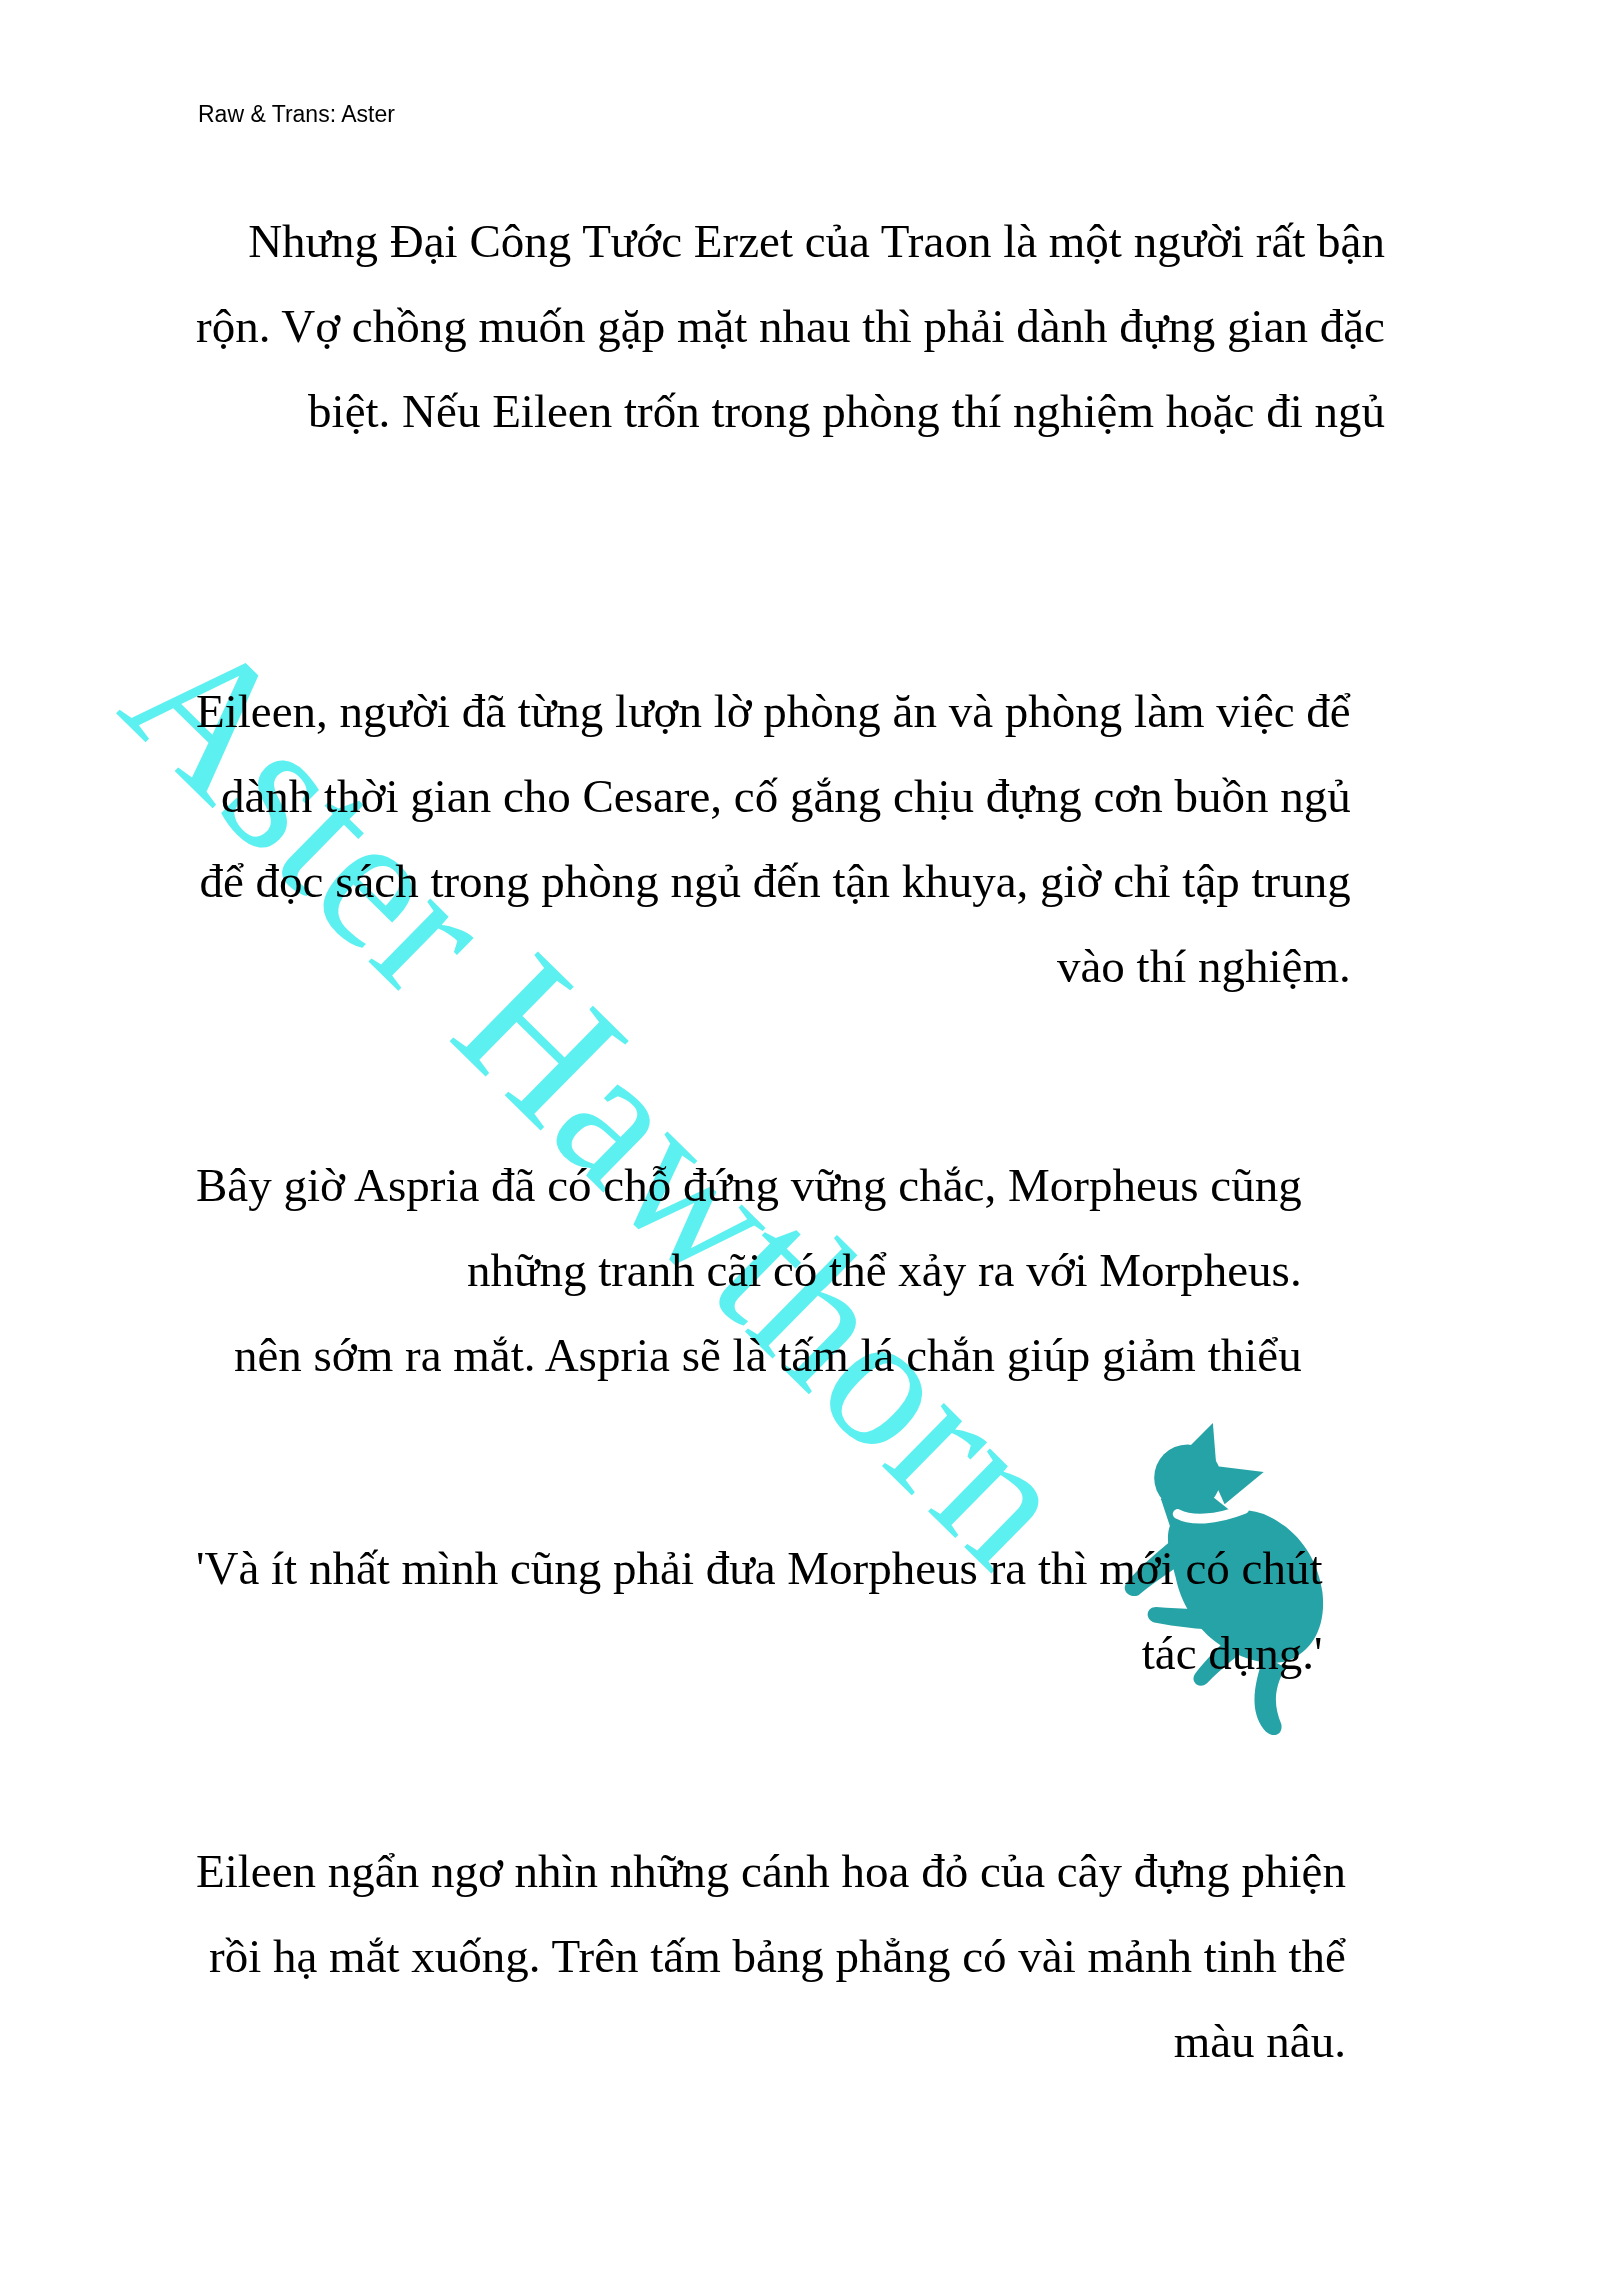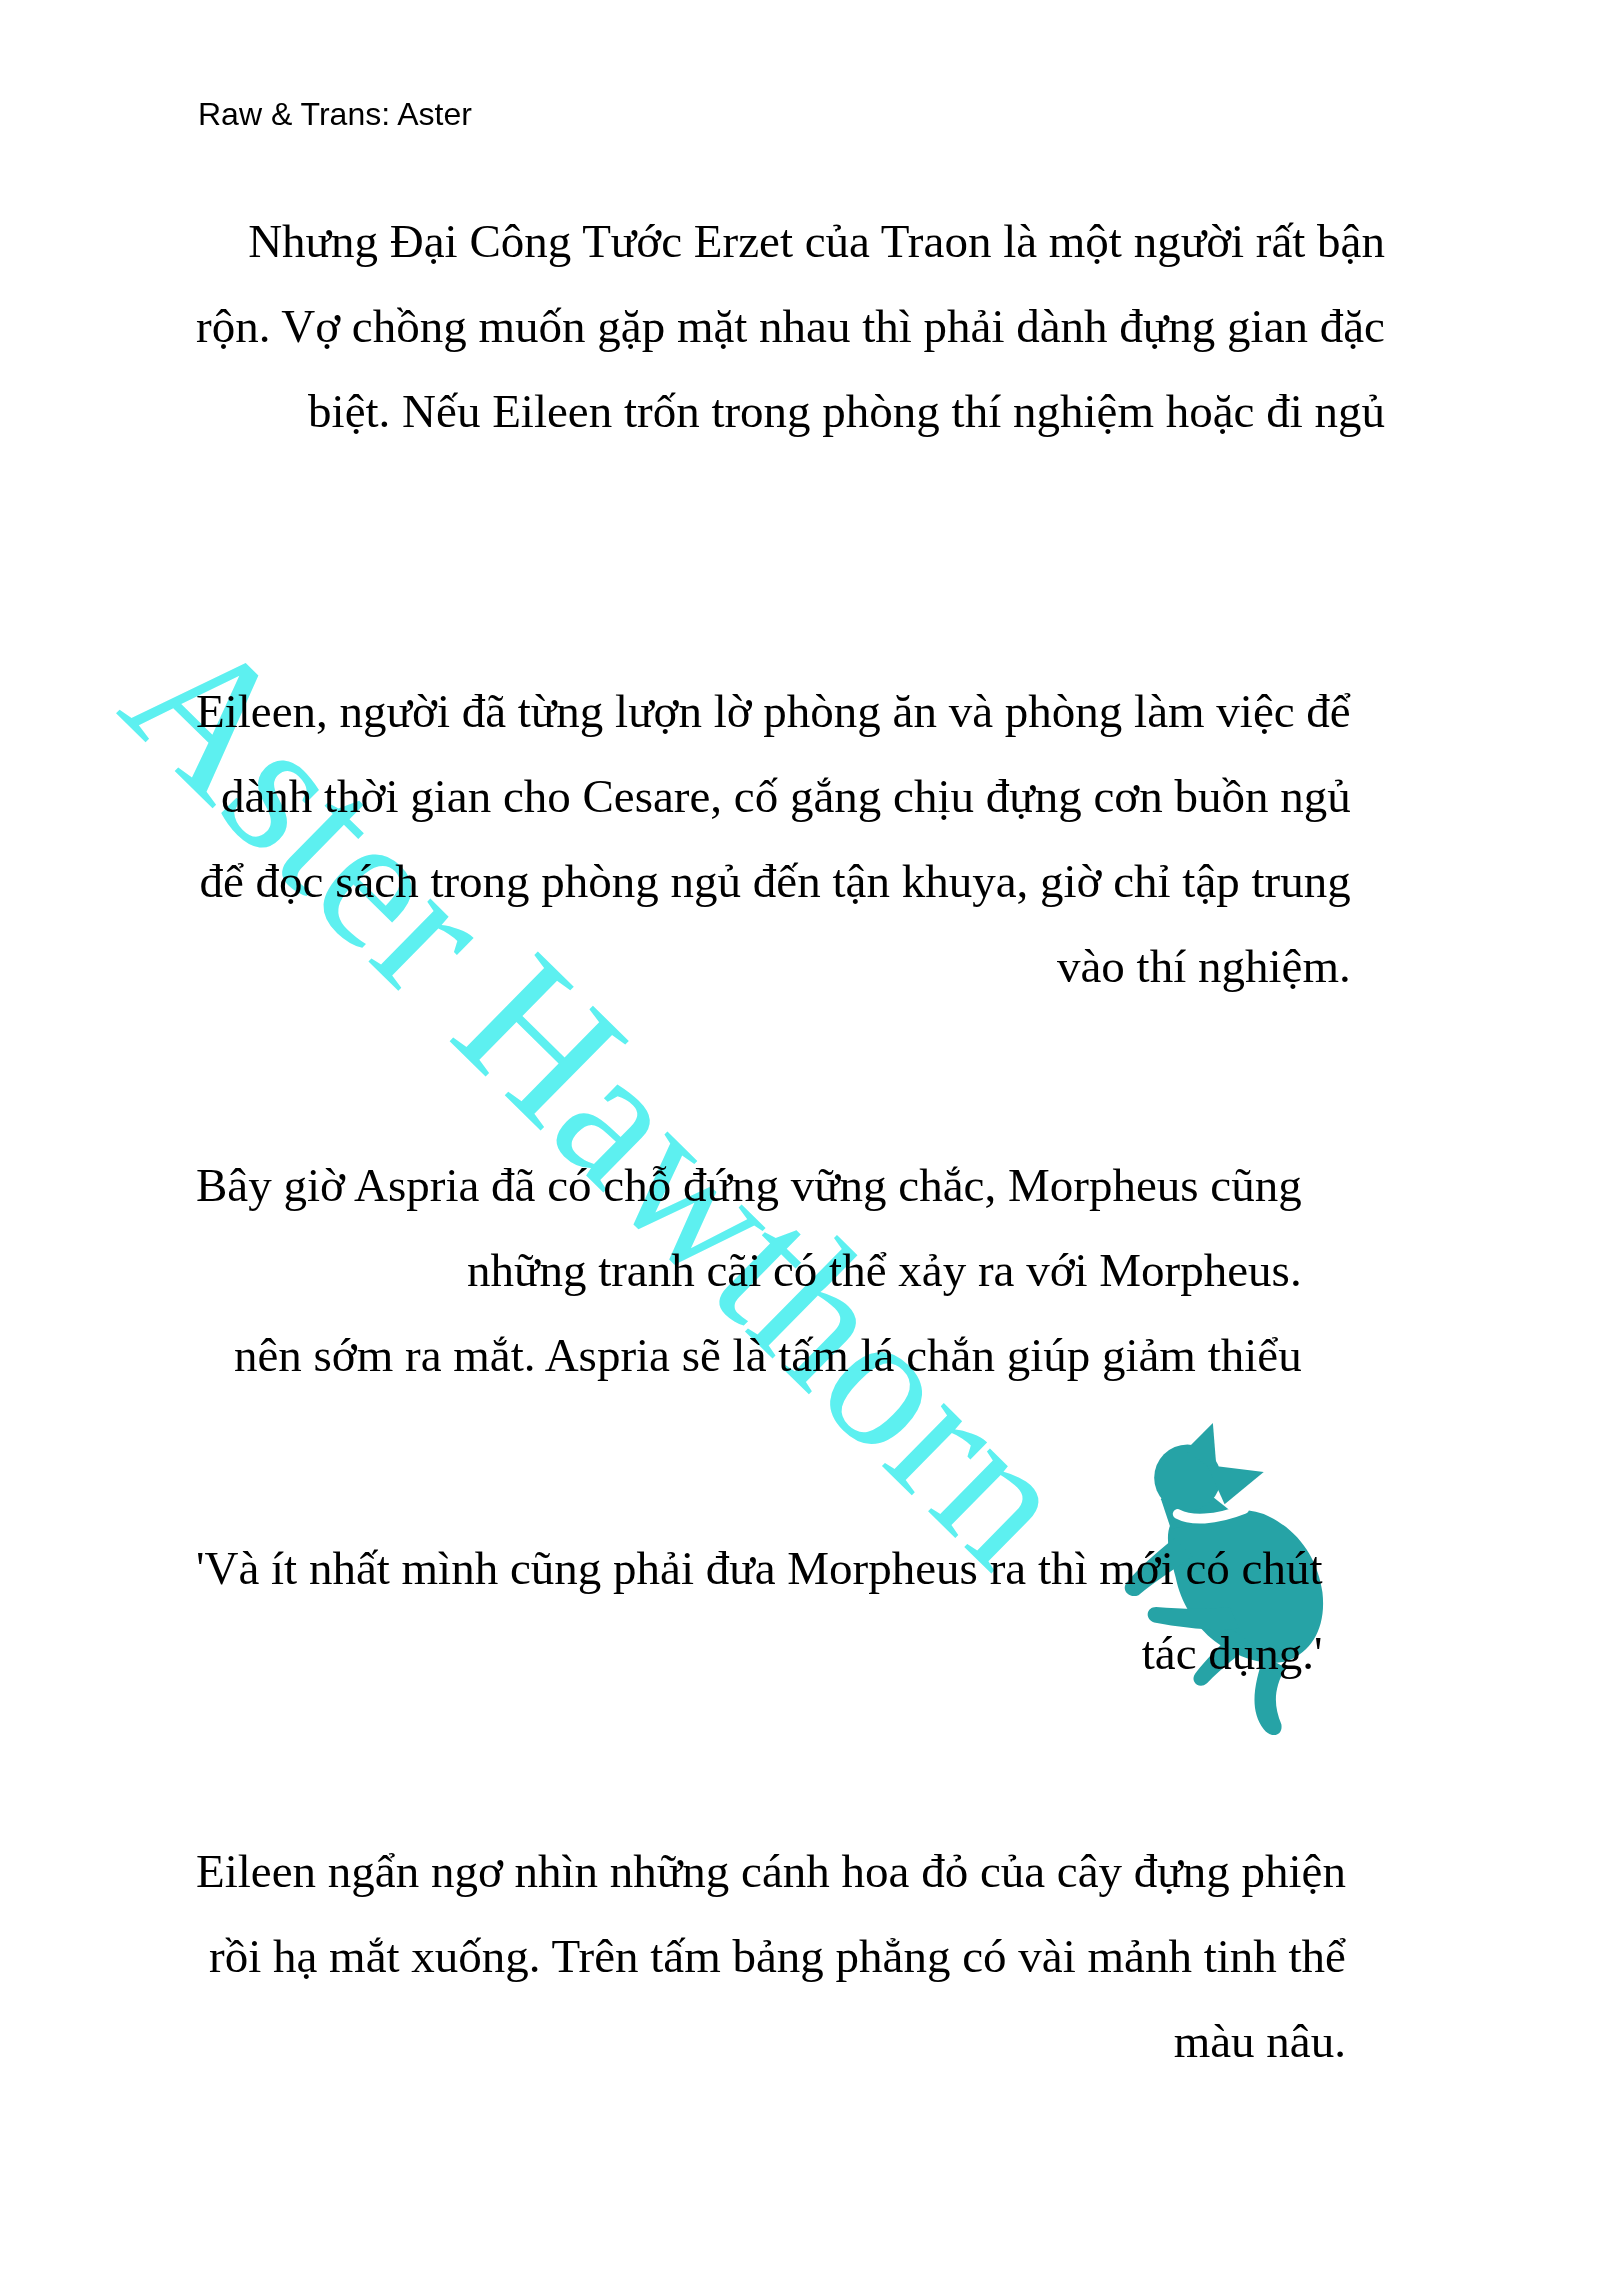--- a/index.html
+++ b/index.html
@@ -18,21 +18,21 @@
     left: 0; top: 0;
     width: 1621px;
     height: 2293px;
     background: #ffffff;
   }
   .header {
     position: absolute;
     left: 198px;
     top: 98px;
     font-family: "Liberation Sans", sans-serif;
-    font-size: 32px;
+    font-size: 23px;
     line-height: 33px;
     color: #000000;
     white-space: nowrap;
   }
   .para {
     position: absolute;
     left: 196px;
     margin: 0;
     font-family: "Liberation Serif", serif;
     font-size: 47px;

